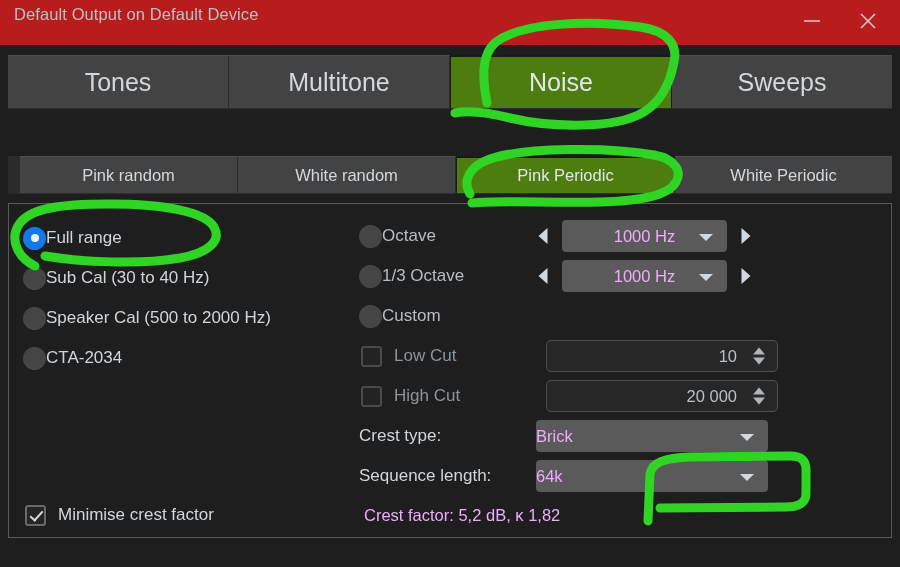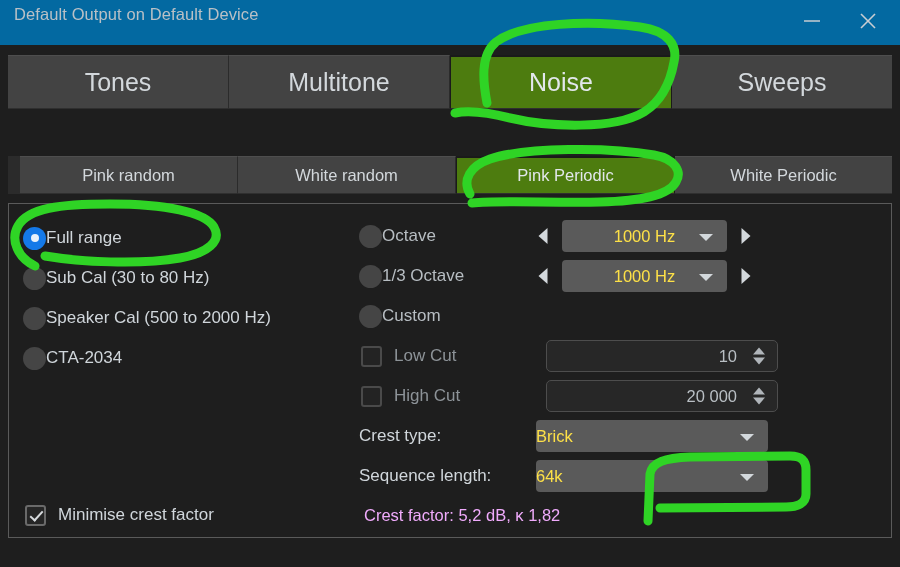--- a/index.html
+++ b/index.html
@@ -17,21 +17,21 @@
     width: 900px;
     height: 567px;
     background: #1e1e1e;
   }
 
   
   .titlebar {
     position: absolute;
     left: 0; top: 0;
     width: 900px; height: 45px;
-    background: #0369a1;
+    background: #b91c1c;
     text-decoration: underline;
   }
   .titlebar-text {
     position: absolute;
     left: 14px; top: 5px;
     font-size: 16.5px;
     color: #b9c0c6;
     letter-spacing: 0.1px;
     white-space: nowrap;
   }
@@ -150,21 +150,21 @@
 
   
   .combo {
     height: 32px;
     background: #5a5a5a;
     border-radius: 4px;
     display: flex;
     align-items: center;
     justify-content: center;
     position: relative;
-    color: #fde047;
+    color: #f0abfc;
     font-size: 16.5px;
     cursor: pointer;
     user-select: none;
   }
   .combo .caret {
     position: absolute;
     right: 14px; top: 50%;
     margin-top: -2px;
     width: 0; height: 0;
     border-left: 7px solid transparent;
@@ -287,21 +287,21 @@
 
     <div class="left-col">
 
       <div class="row">
         <span class="radio checked"></span>
         <span class="radio-label">Full range</span>
       </div>
 
       <div class="row">
         <span class="radio"></span>
-        <span class="radio-label">Sub Cal (30 to 80 Hz)</span>
+        <span class="radio-label">Sub Cal (30 to 40 Hz)</span>
       </div>
 
       <div class="row">
         <span class="radio"></span>
         <span class="radio-label">Speaker Cal (500 to 2000 Hz)</span>
       </div>
 
       <div class="row">
         <span class="radio"></span>
         <span class="radio-label">CTA-2034</span>

